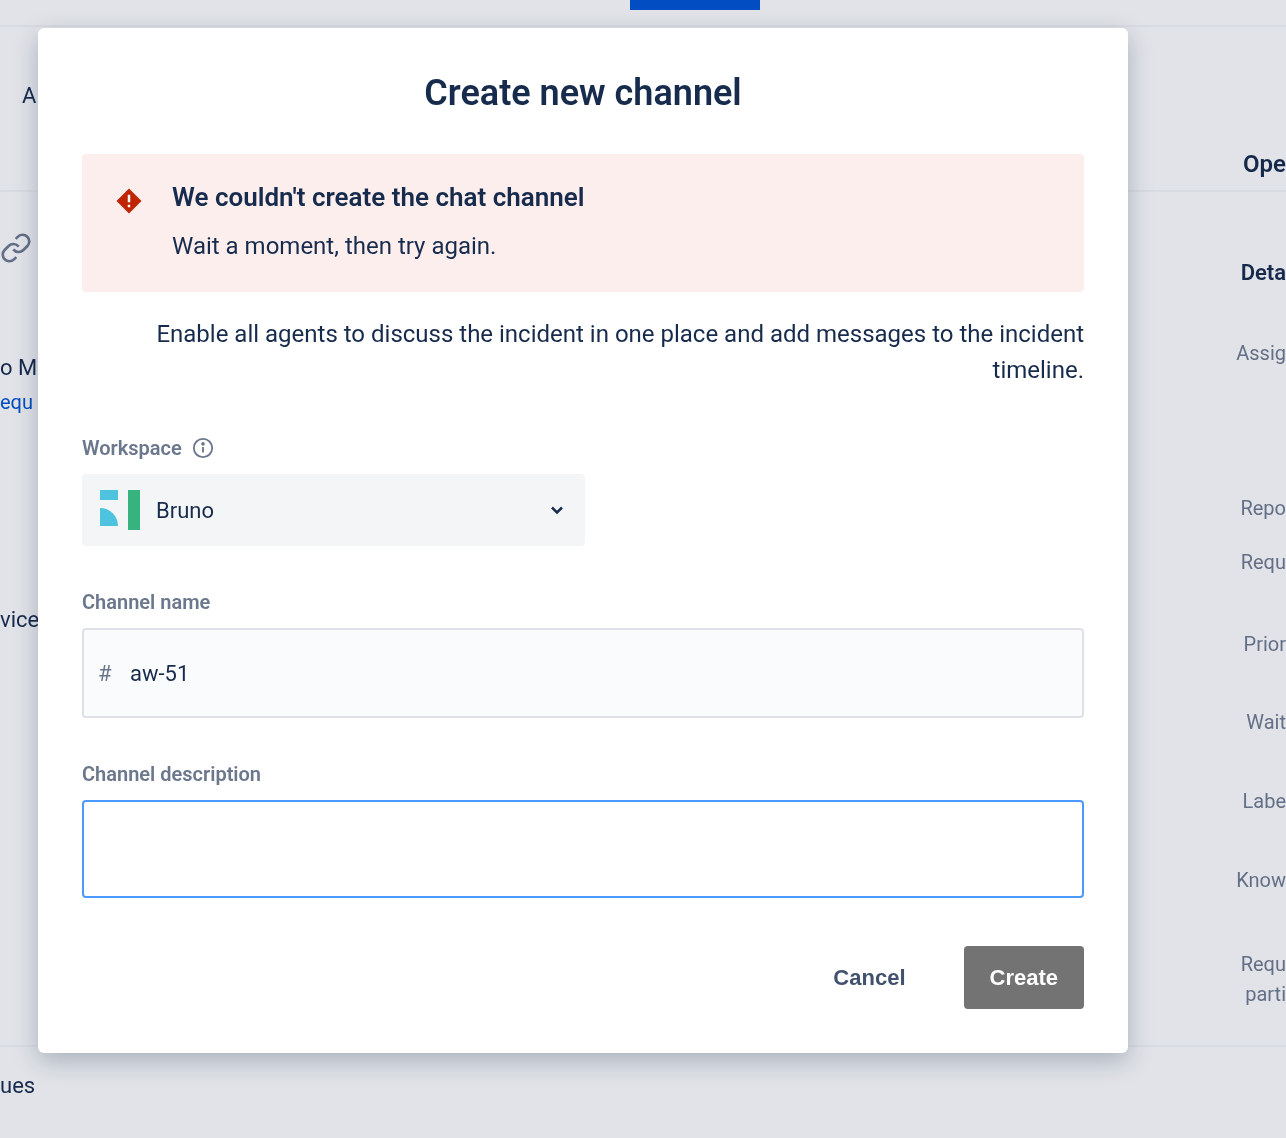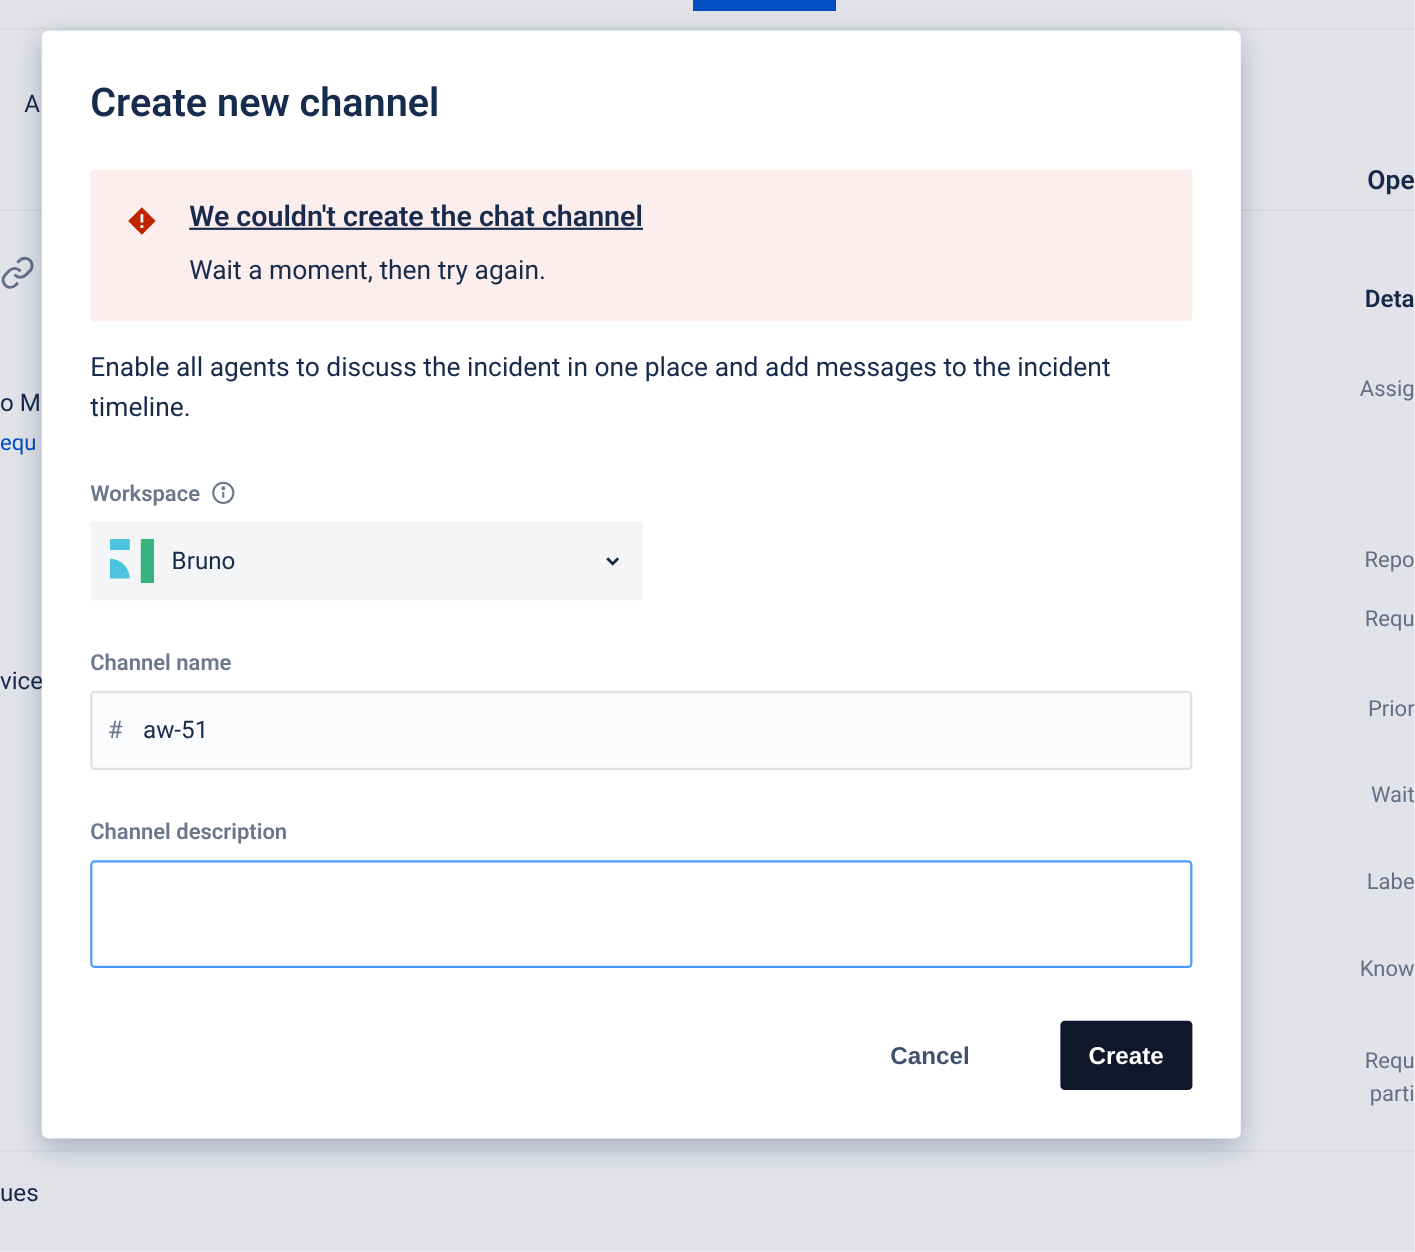--- a/index.html
+++ b/index.html
@@ -45,20 +45,21 @@
       background: #ffffff;
       border-radius: 6px;
       box-shadow: 0 8px 24px rgba(9, 30, 66, 0.25);
       padding: 44px 44px 44px 44px;
     }
     .modal-title {
       font-size: 36px;
       font-weight: 600;
       color: #172b4d;
       margin-bottom: 40px;
+      text-align: center;
     }
     .error-panel {
       background: #fdeeee;
       border-radius: 4px;
       padding: 28px 32px 32px 32px;
       display: flex;
       gap: 28px;
       margin-bottom: 24px;
     }
     .error-icon {
@@ -69,31 +70,31 @@
     }
     .error-icon svg {
       width: 30px;
       height: 30px;
     }
     .error-title {
       font-size: 26px;
       font-weight: 600;
       color: #172b4d;
       margin-bottom: 20px;
-      text-decoration: underline;
     }
     .error-message {
       font-size: 24px;
       color: #172b4d;
     }
     .description-text {
       font-size: 24px;
       color: #172b4d;
       line-height: 1.5;
       margin-bottom: 48px;
+      text-align: right;
     }
     .field-group {
       margin-bottom: 28px;
     }
     .field-label {
       font-size: 20px;
       font-weight: 600;
       color: #6b778c;
       margin-bottom: 14px;
       display: flex;
@@ -146,21 +147,21 @@
     .hash-prefix {
       position: absolute;
       left: 16px;
       top: 50%;
       transform: translateY(-50%);
       font-size: 22px;
       color: #6b778c;
     }
     .text-input {
       width: 100%;
-      height: 72px;
+      height: 90px;
       border: 2px solid #dfe1e6;
       border-radius: 4px;
       background: #fafbfc;
       padding: 0 16px 0 46px;
       font-size: 22px;
       color: #172b4d;
       font-family: inherit;
     }
     .textarea-input {
       width: 100%;
@@ -190,23 +191,22 @@
       border: none;
       display: flex;
       align-items: center;
       justify-content: center;
     }
     .btn-cancel {
       background: transparent;
       color: #42526e;
     }
     .btn-primary {
-      background: #0f172a;
+      background: #737373;
       color: #ffffff;
-      margin-left: 24px;
     }
     .bg-link-icon {
       position: absolute;
       left: 0;
       top: 232px;
       color: #6b778c;
     }
     .bg-bar-top {
       position: absolute;
       top: 0;

